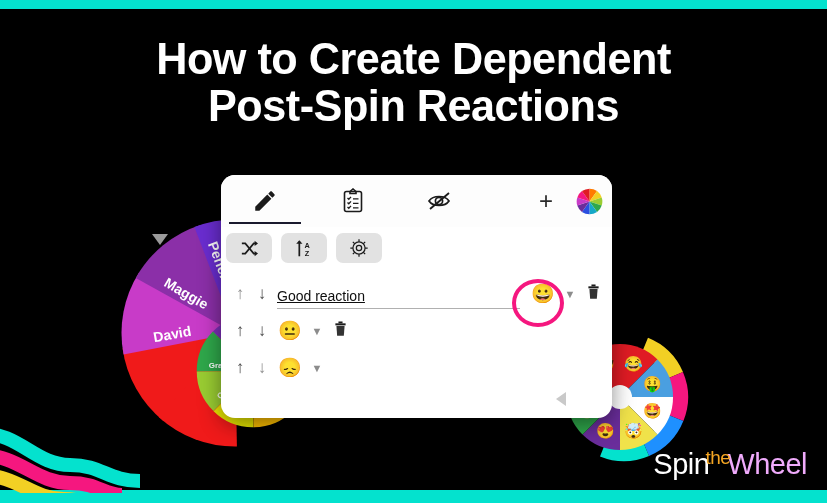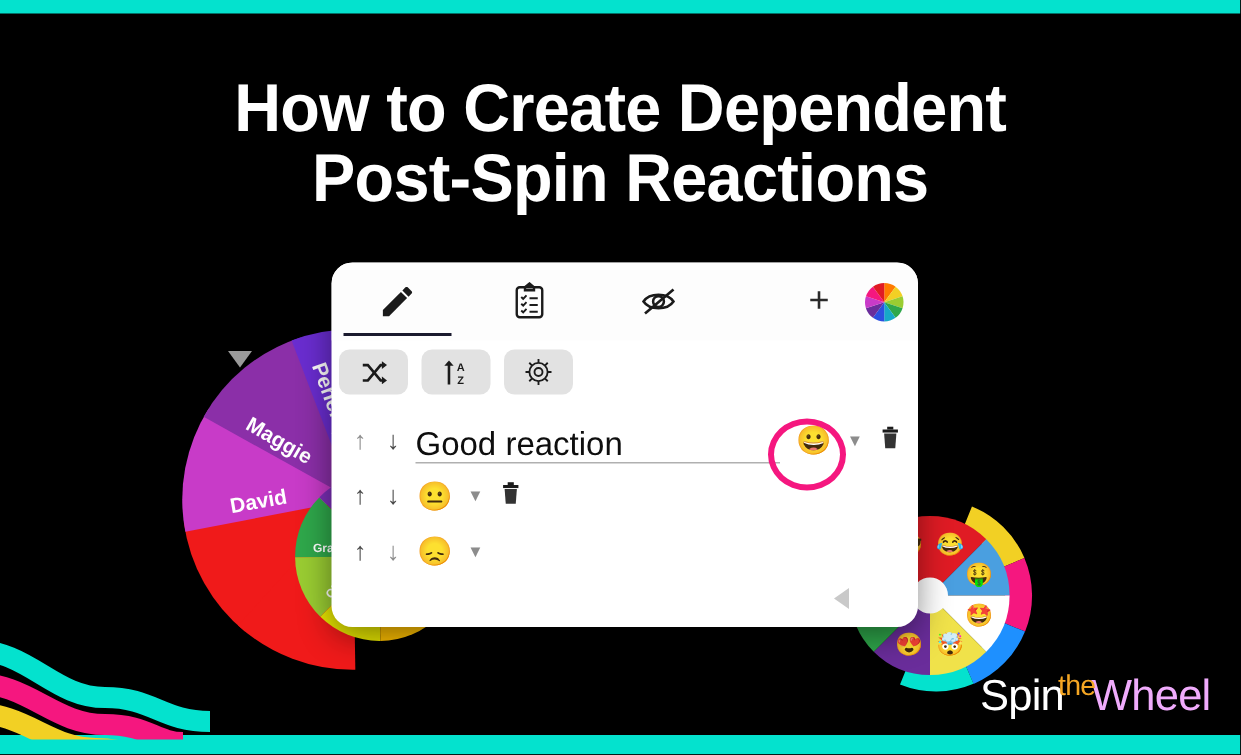--- a/index.html
+++ b/index.html
@@ -16,21 +16,21 @@
     position: absolute; left: 0; top: 0; width: 827px; height: 9px;
     background: #04E2CE;
   }
   .bar-bottom {
     position: absolute; left: 0; bottom: 0; width: 827px; height: 13px;
     background: #04E2CE;
   }
 
   
   .title-wrap {
-    position: absolute; left: 0; top: 48px; width: 827px;
+    position: absolute; left: 0; top: 35px; width: 827px;
     text-align: center;
   }
   .title-line {
     color: #ffffff;
     font-family: "Liberation Sans", sans-serif;
     font-weight: bold;
     font-size: 45px;
     line-height: 47px;
     letter-spacing: -0.5px;
     transform: scaleX(0.96);
@@ -143,23 +143,24 @@
   .row-input {
     flex: 1;
     margin-left: 4px;
     margin-right: 6px;
     height: 30px;
     display: flex; align-items: flex-end;
     border-bottom: 1.5px solid #b0b0b0;
     padding-bottom: 3px;
   }
   .row-input span {
-    font-size: 22px;
+    font-size: 14px;
     color: #0e0e0e;
     line-height: 18px;
+    text-decoration: underline;
   }
   .emoji-cell {
     width: 34px; text-align: center;
     font-size: 19px;
     position: relative;
   }
   .caret {
     width: 20px; text-align: center;
     color: #8c8c8c; font-size: 11px;
   }

